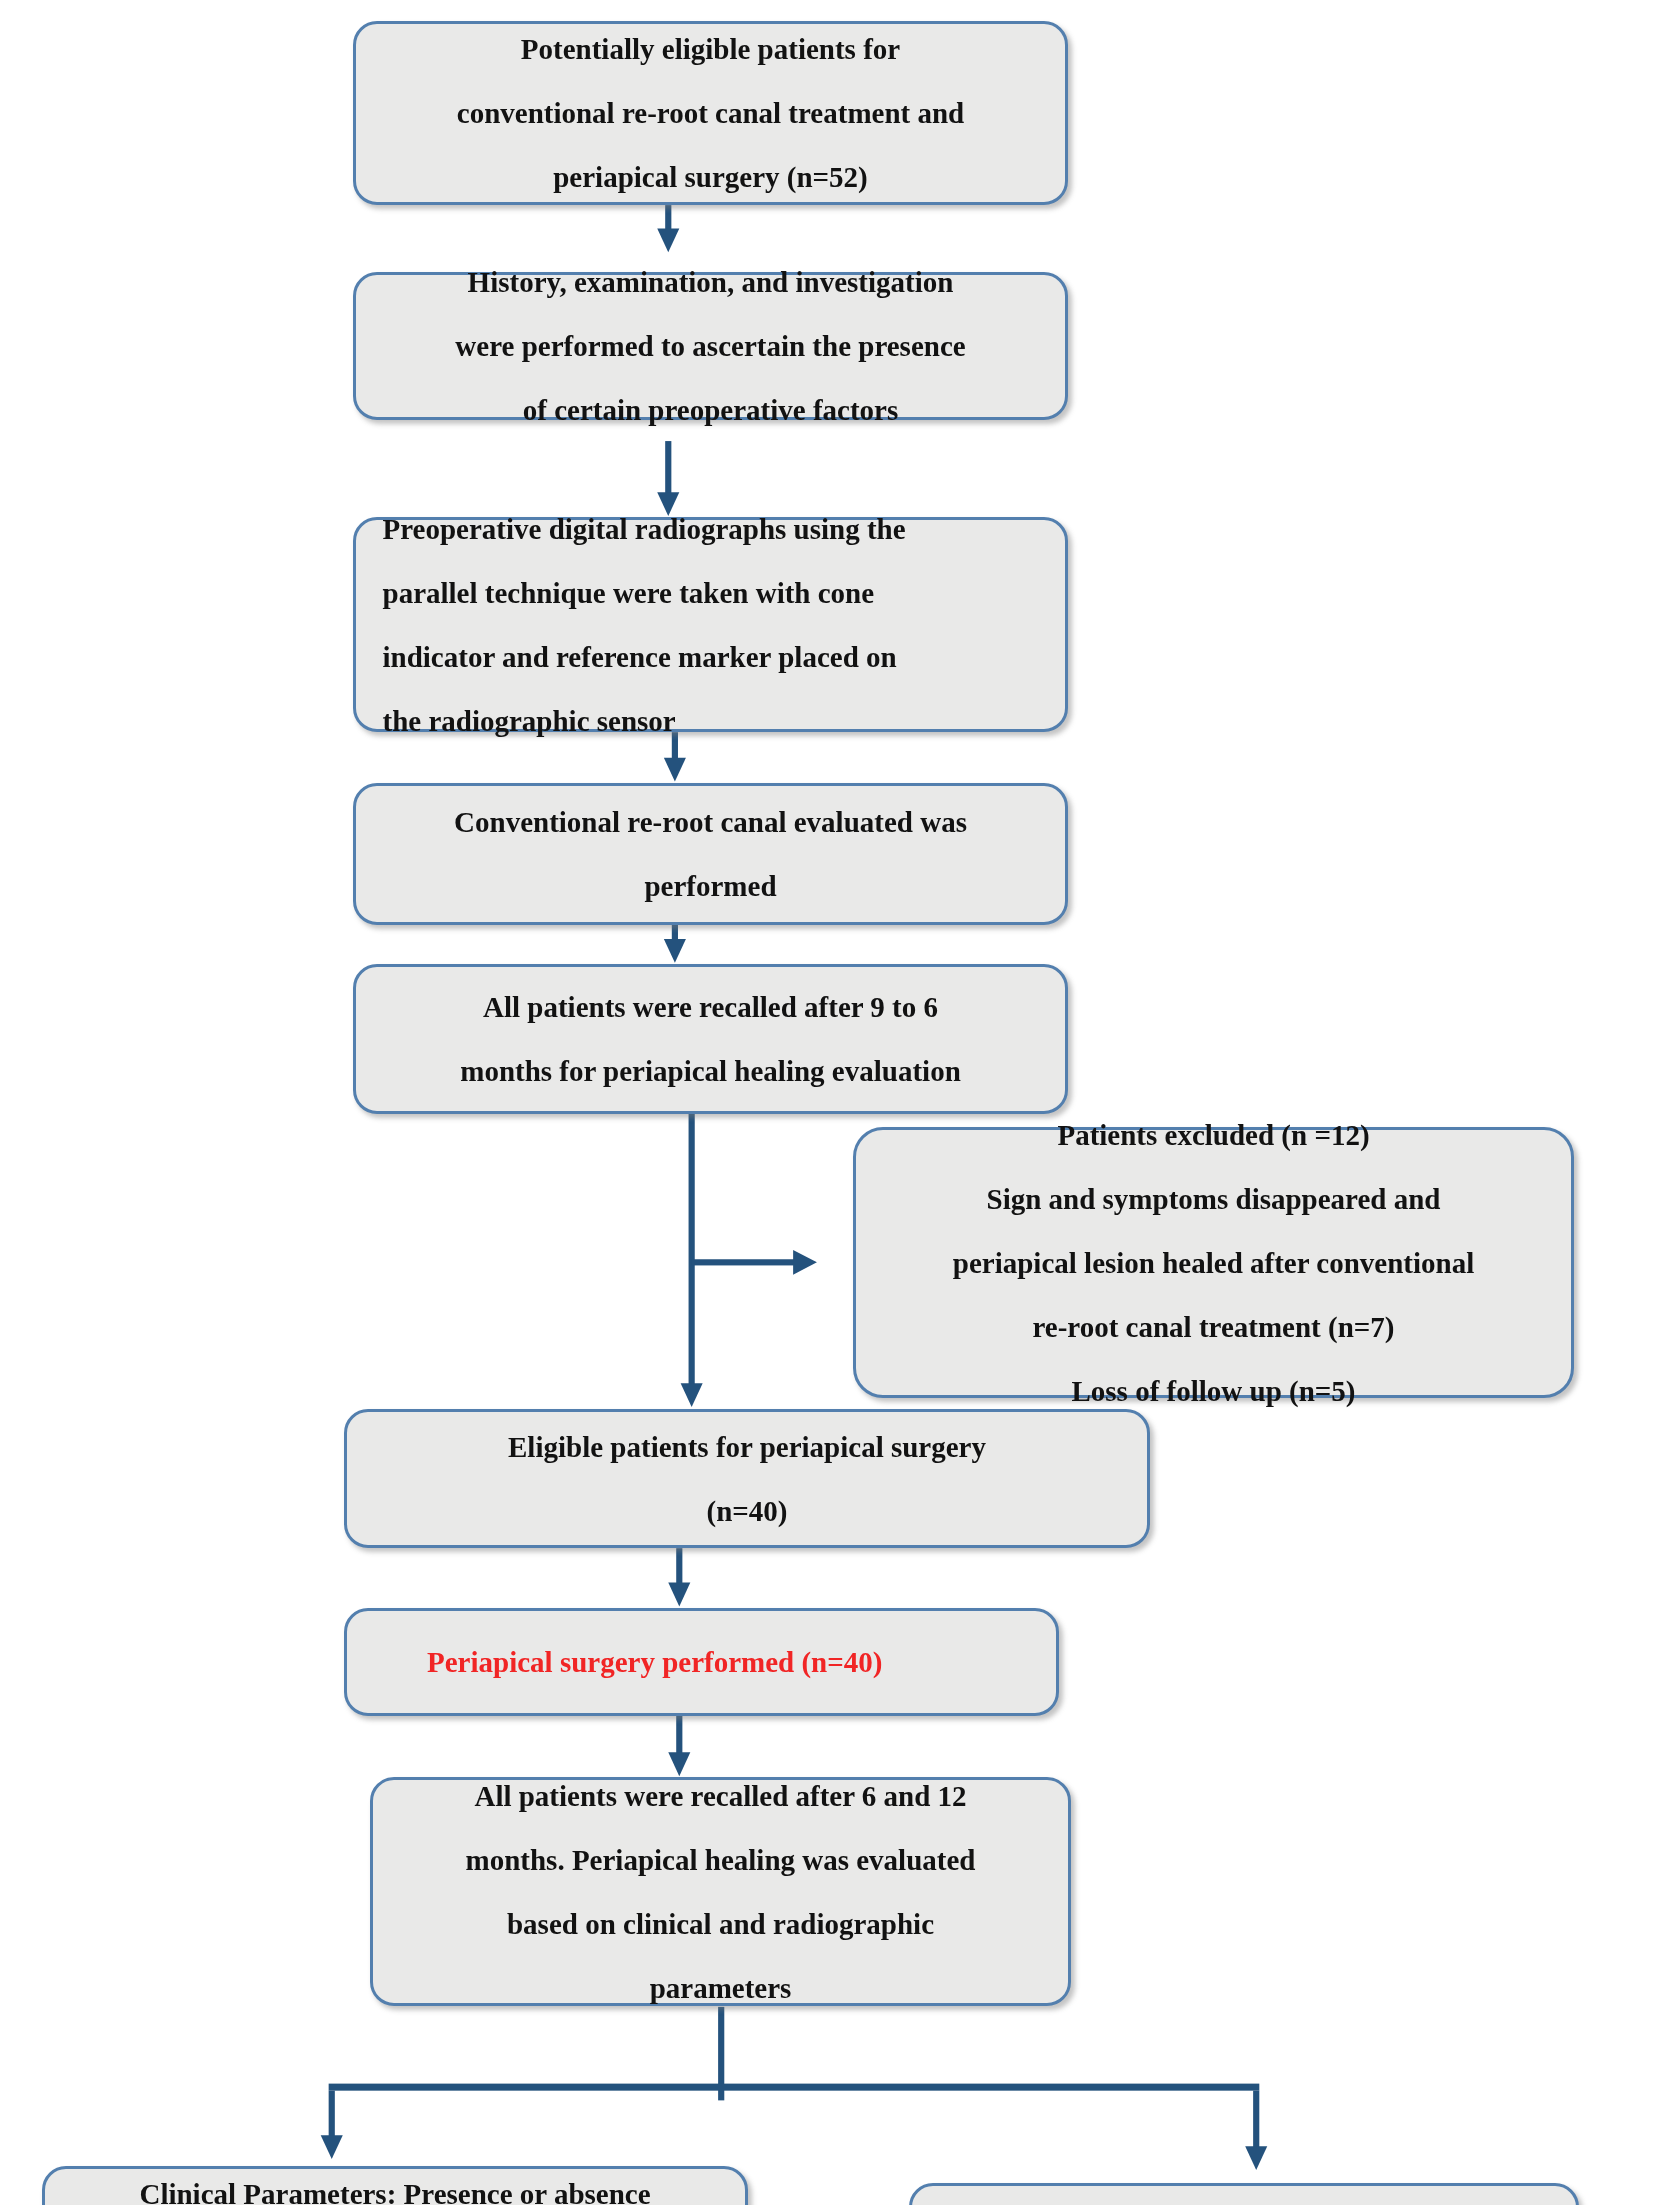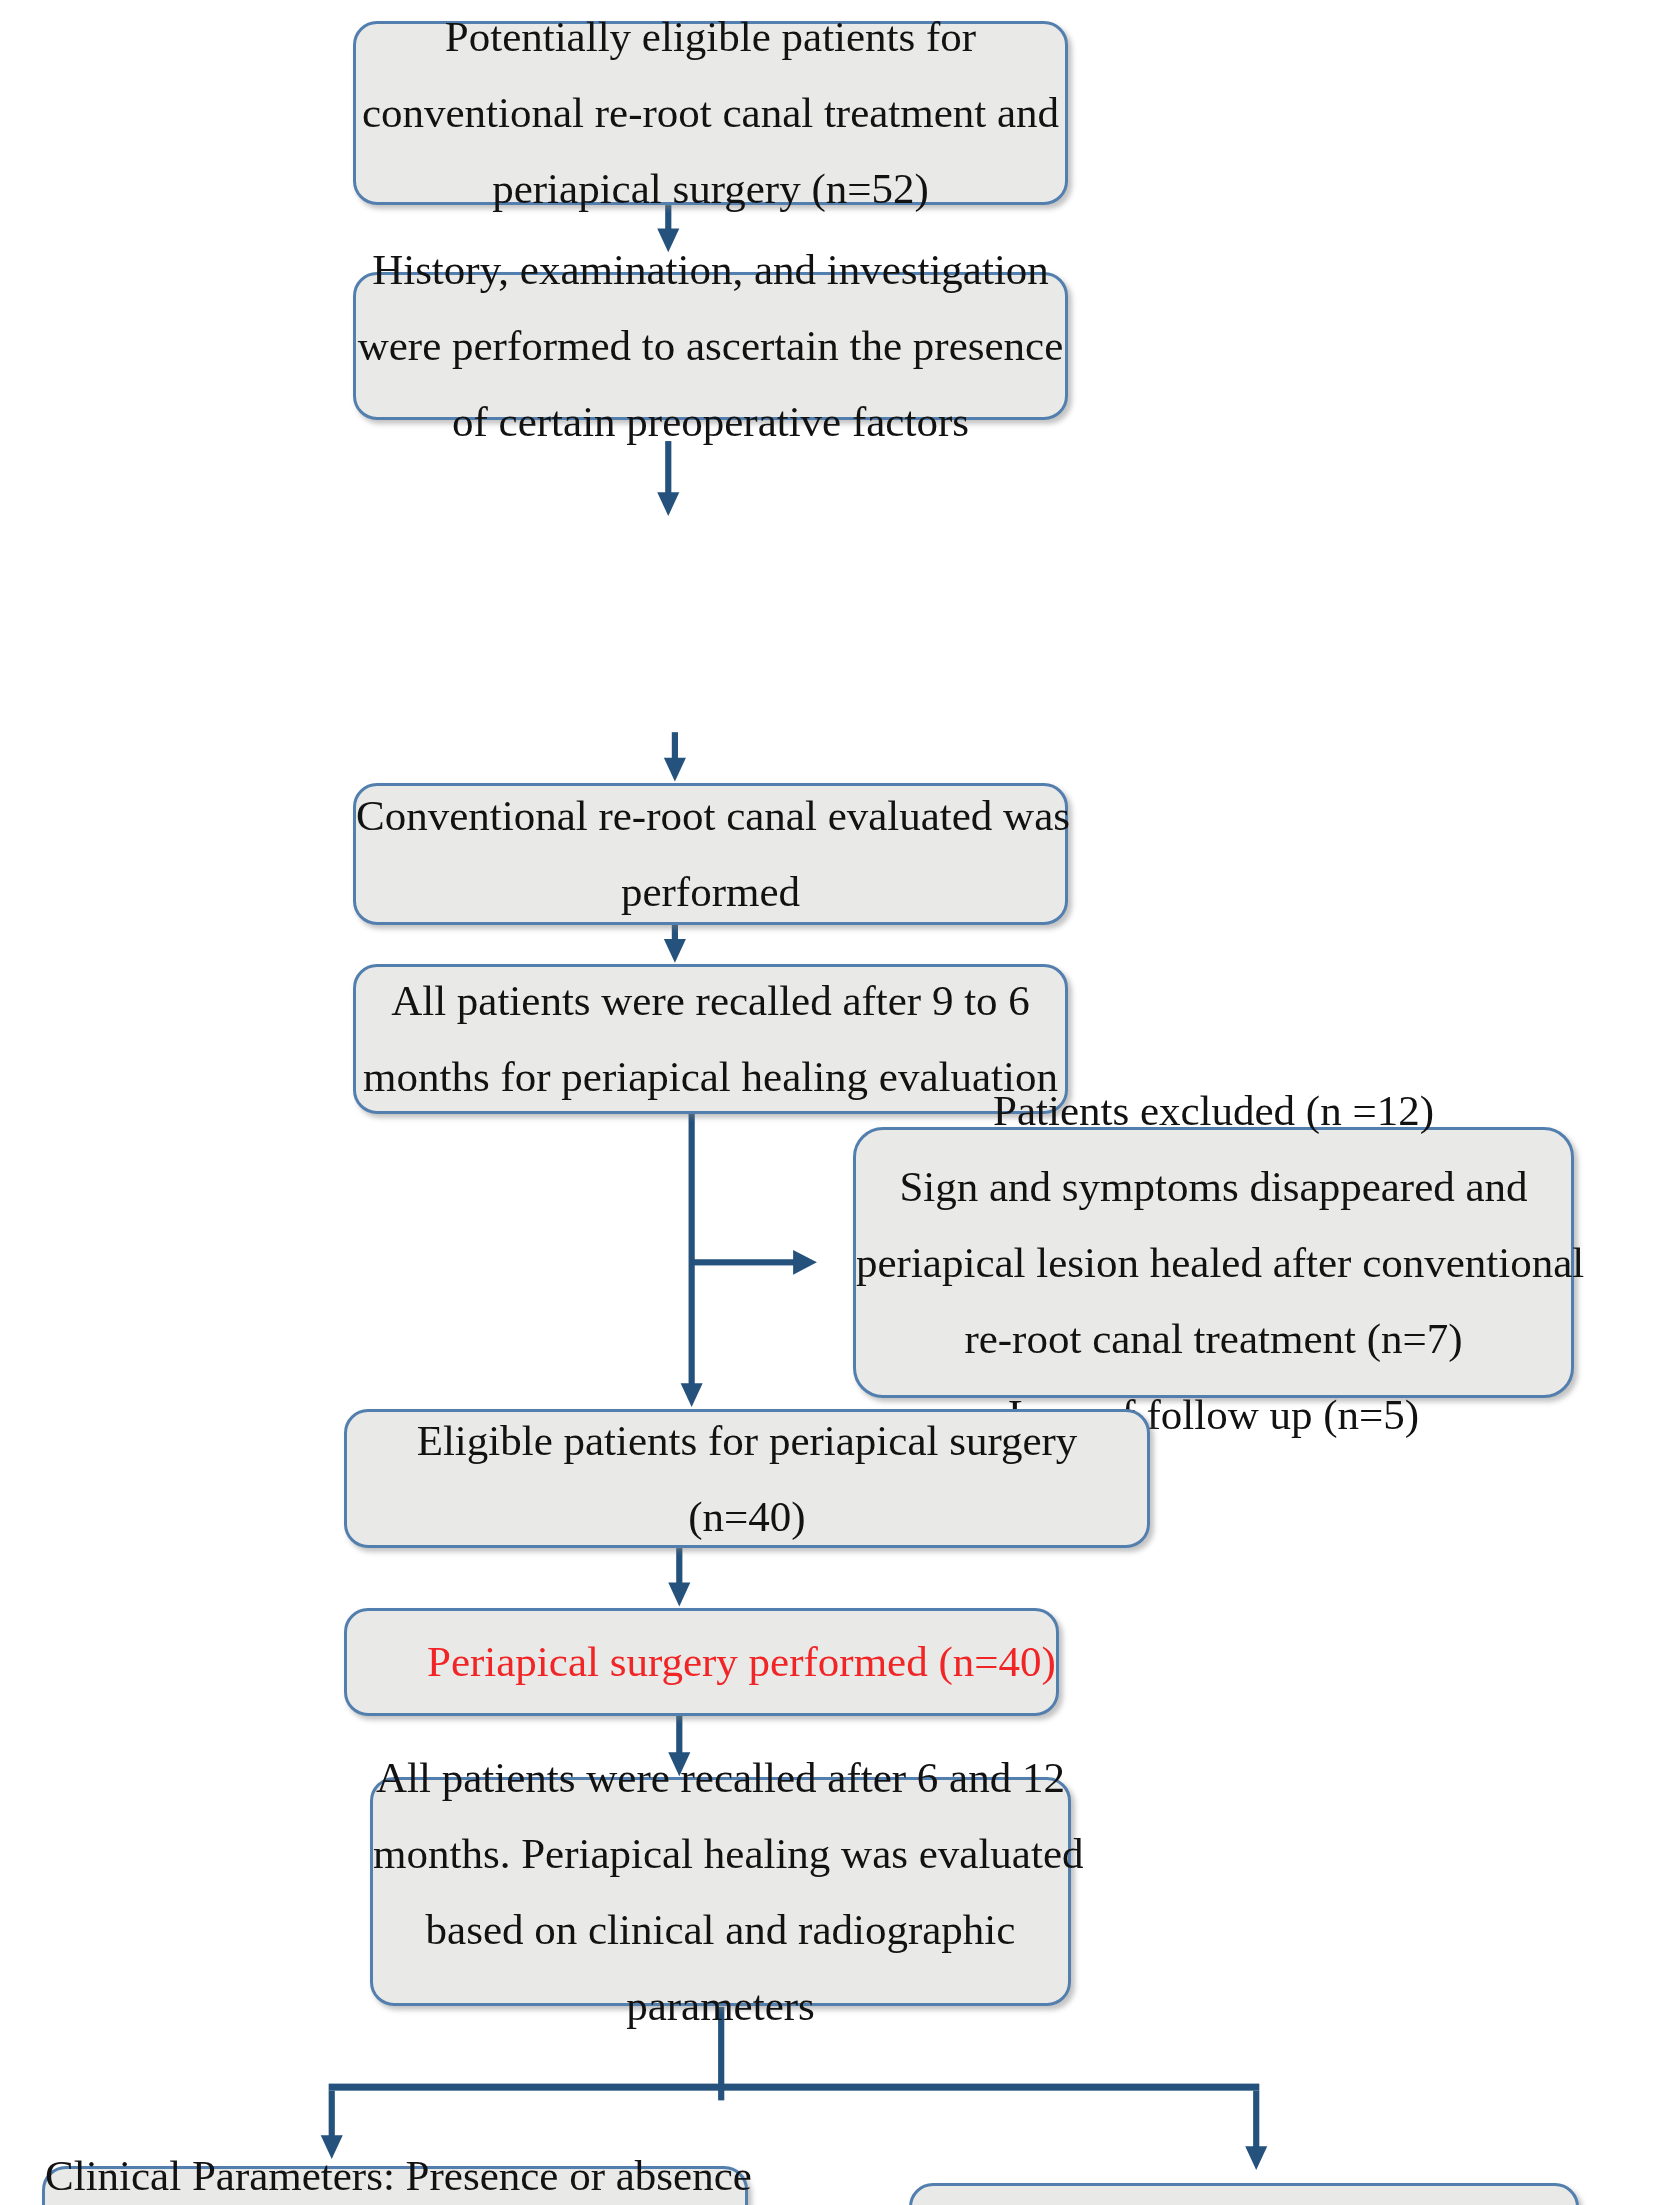--- a/index.html
+++ b/index.html
@@ -28,23 +28,24 @@
     display: flex;
     align-items: center;
     justify-content: center;
     box-sizing: border-box;
   }
   .node.bigradius { border-radius: 30px; }
   .node .txt {
     width: 100%;
     white-space: pre;
     text-align: center;
-    font-size: 43px;
-    line-height: 76px;
+    font-size: 29px;
+    line-height: 64px;
     color: var(--text, #121212);
+    font-weight: bold;
   }
   .node.leftalign .txt { text-align: left; padding-left: 26.5px; }
   .node.leftalign2 .txt { text-align: left; padding-left: 80px; }
   .node.red .txt { color: var(--highlight-text, #f12525); }
 </style>
 </head>
 <body style="background: rgb(255, 255, 255);">
 
 <div id="canvas">
 
@@ -109,20 +110,26 @@
 conventional re-root canal treatment and
 periapical surgery (n=52)</div>
   </div>
 
   <div class="node" style="left:353px; top:272px; width:715px; height:148px">
     <div class="txt">History, examination, and investigation
 were performed to ascertain the presence
 of certain preoperative factors</div>
   </div>
 
+  <div class="node leftalign" style="left:353px; top:517px; width:715px; height:215px">
+    <div class="txt">Preoperative digital radiographs using the
+parallel technique were taken with cone
+indicator and reference marker placed on
+the radiographic sensor</div>
+  </div>
 
   <div class="node" style="left:353px; top:783px; width:715px; height:142px">
     <div class="txt">Conventional re-root canal evaluated was
 performed</div>
   </div>
 
   <div class="node" style="left:353px; top:964px; width:715px; height:150px">
     <div class="txt">All patients were recalled after 9 to 6
 months for periapical healing evaluation</div>
   </div>

